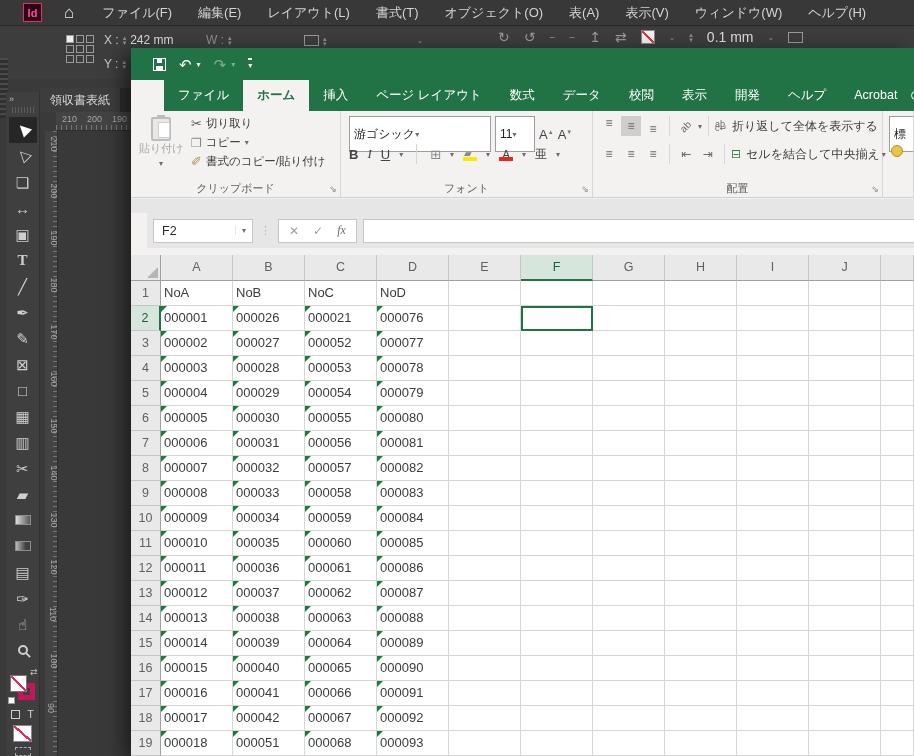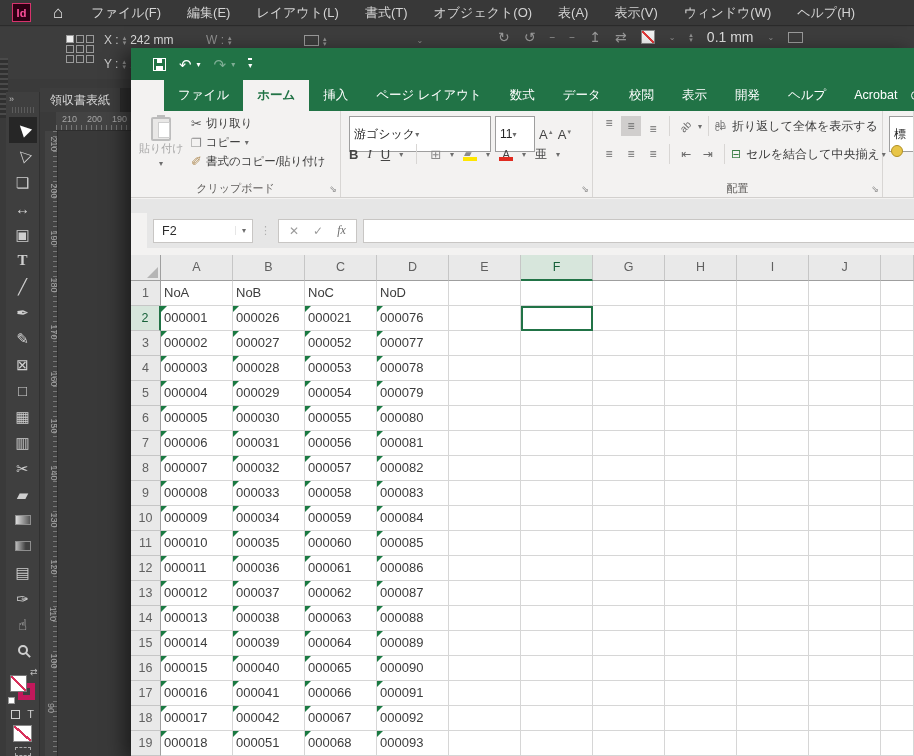--- a/index.html
+++ b/index.html
@@ -3,21 +3,21 @@
 <meta charset="utf-8">
 <style>
   html,body{margin:0;padding:0;}
   body{width:914px;height:756px;overflow:hidden;position:relative;background:#3a3a3a;
        font-family:"Liberation Sans","DejaVu Sans",sans-serif;-webkit-font-smoothing:antialiased;}
   *{box-sizing:border-box;white-space:nowrap;}
 
   
   #id-menubar{position:absolute;left:0;top:0;width:914px;height:26px;background:#383838;
     border-bottom:1px solid #2b2b2b;display:flex;align-items:center;color:#d4d4d4;font-size:13px;}
-  .id-logo{width:19px;height:19px;margin-left:12px;background:#2e0013;border:1px solid #d6336c;
+  .id-logo{width:19px;height:19px;margin-left:23px;background:#2e0013;border:1px solid #d6336c;
     color:#ff4f9a;font-size:11px;font-weight:bold;display:flex;align-items:center;justify-content:center;}
   .home-ic{color:#e8e8e8;font-size:17px;margin:0 14px 0 22px;}
   #id-menu{display:flex;gap:26px;margin-left:14px;}
   .id-menu-item{cursor:default;}
 
   #id-controlbar{position:absolute;left:0;top:27px;width:914px;height:52px;background:#3d3d3d;color:#c9c9c9;font-size:12px;}
   .dock-stripes{position:absolute;left:0;top:58px;width:8px;height:60px;
     background:repeating-linear-gradient(#4a4a4a 0 2px,#303030 2px 5px);}
   .ref-grid{position:absolute;left:66px;top:8px;display:grid;grid-template-columns:repeat(3,8px);grid-gap:2px;}
   .ref-grid i{width:8px;height:8px;border:1px solid #9a9a9a;background:transparent;}
@@ -441,20 +441,21 @@
         <span class="fill-ic">
             <b>▰</b>
             <span class="bar y"></span>
           </span>
           <span class="dd">▾</span>
         <span class="fc-ic">A<span class="bar r"></span></span>
           <span class="dd">▾</span>
         <span style="font-size:12px;">亜</span>
           <span class="dd">▾</span>
       </div>
+      <div class="rb-label">フォント</div>
       <span class="rb-launch">⇘</span>
     </div>
 
     <div class="rb-group" id="g-align">
       <div class="a-row1">
         <span class="al-btn" style="align-items:flex-start;">≡</span>
         <span class="al-btn pressed">≡</span>
         <span class="al-btn" style="align-items:flex-end;">≡</span>
         <span class="vdiv"></span>
         <span class="al-btn">

